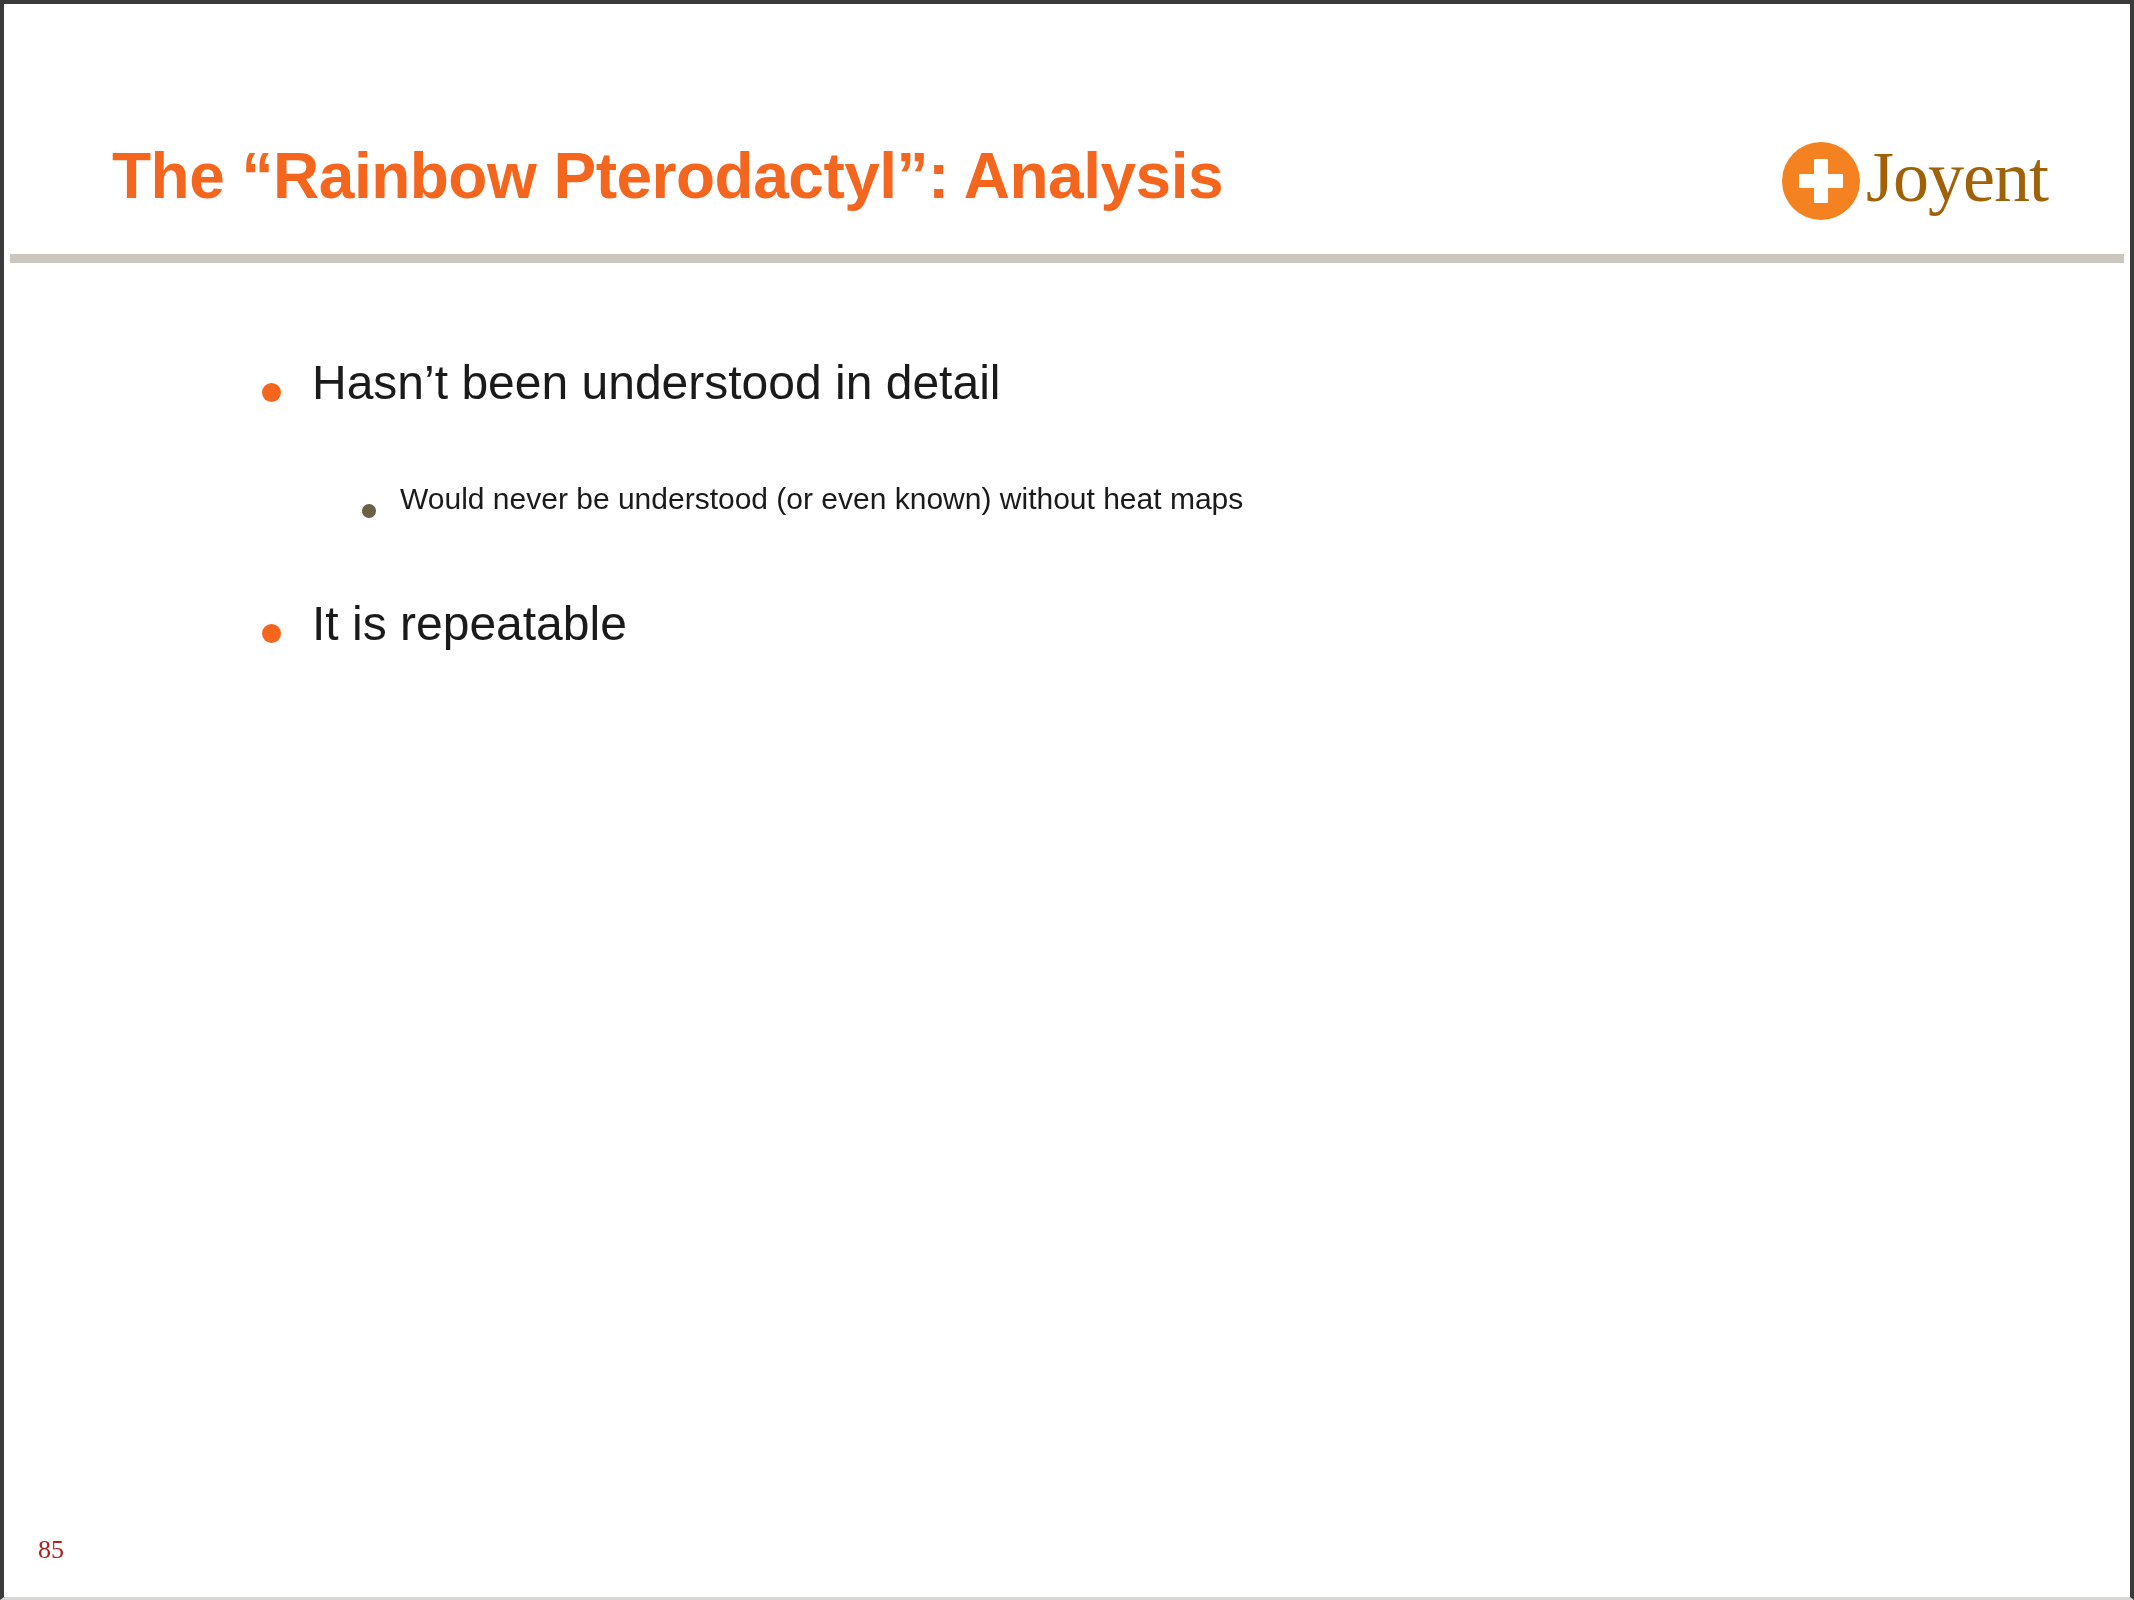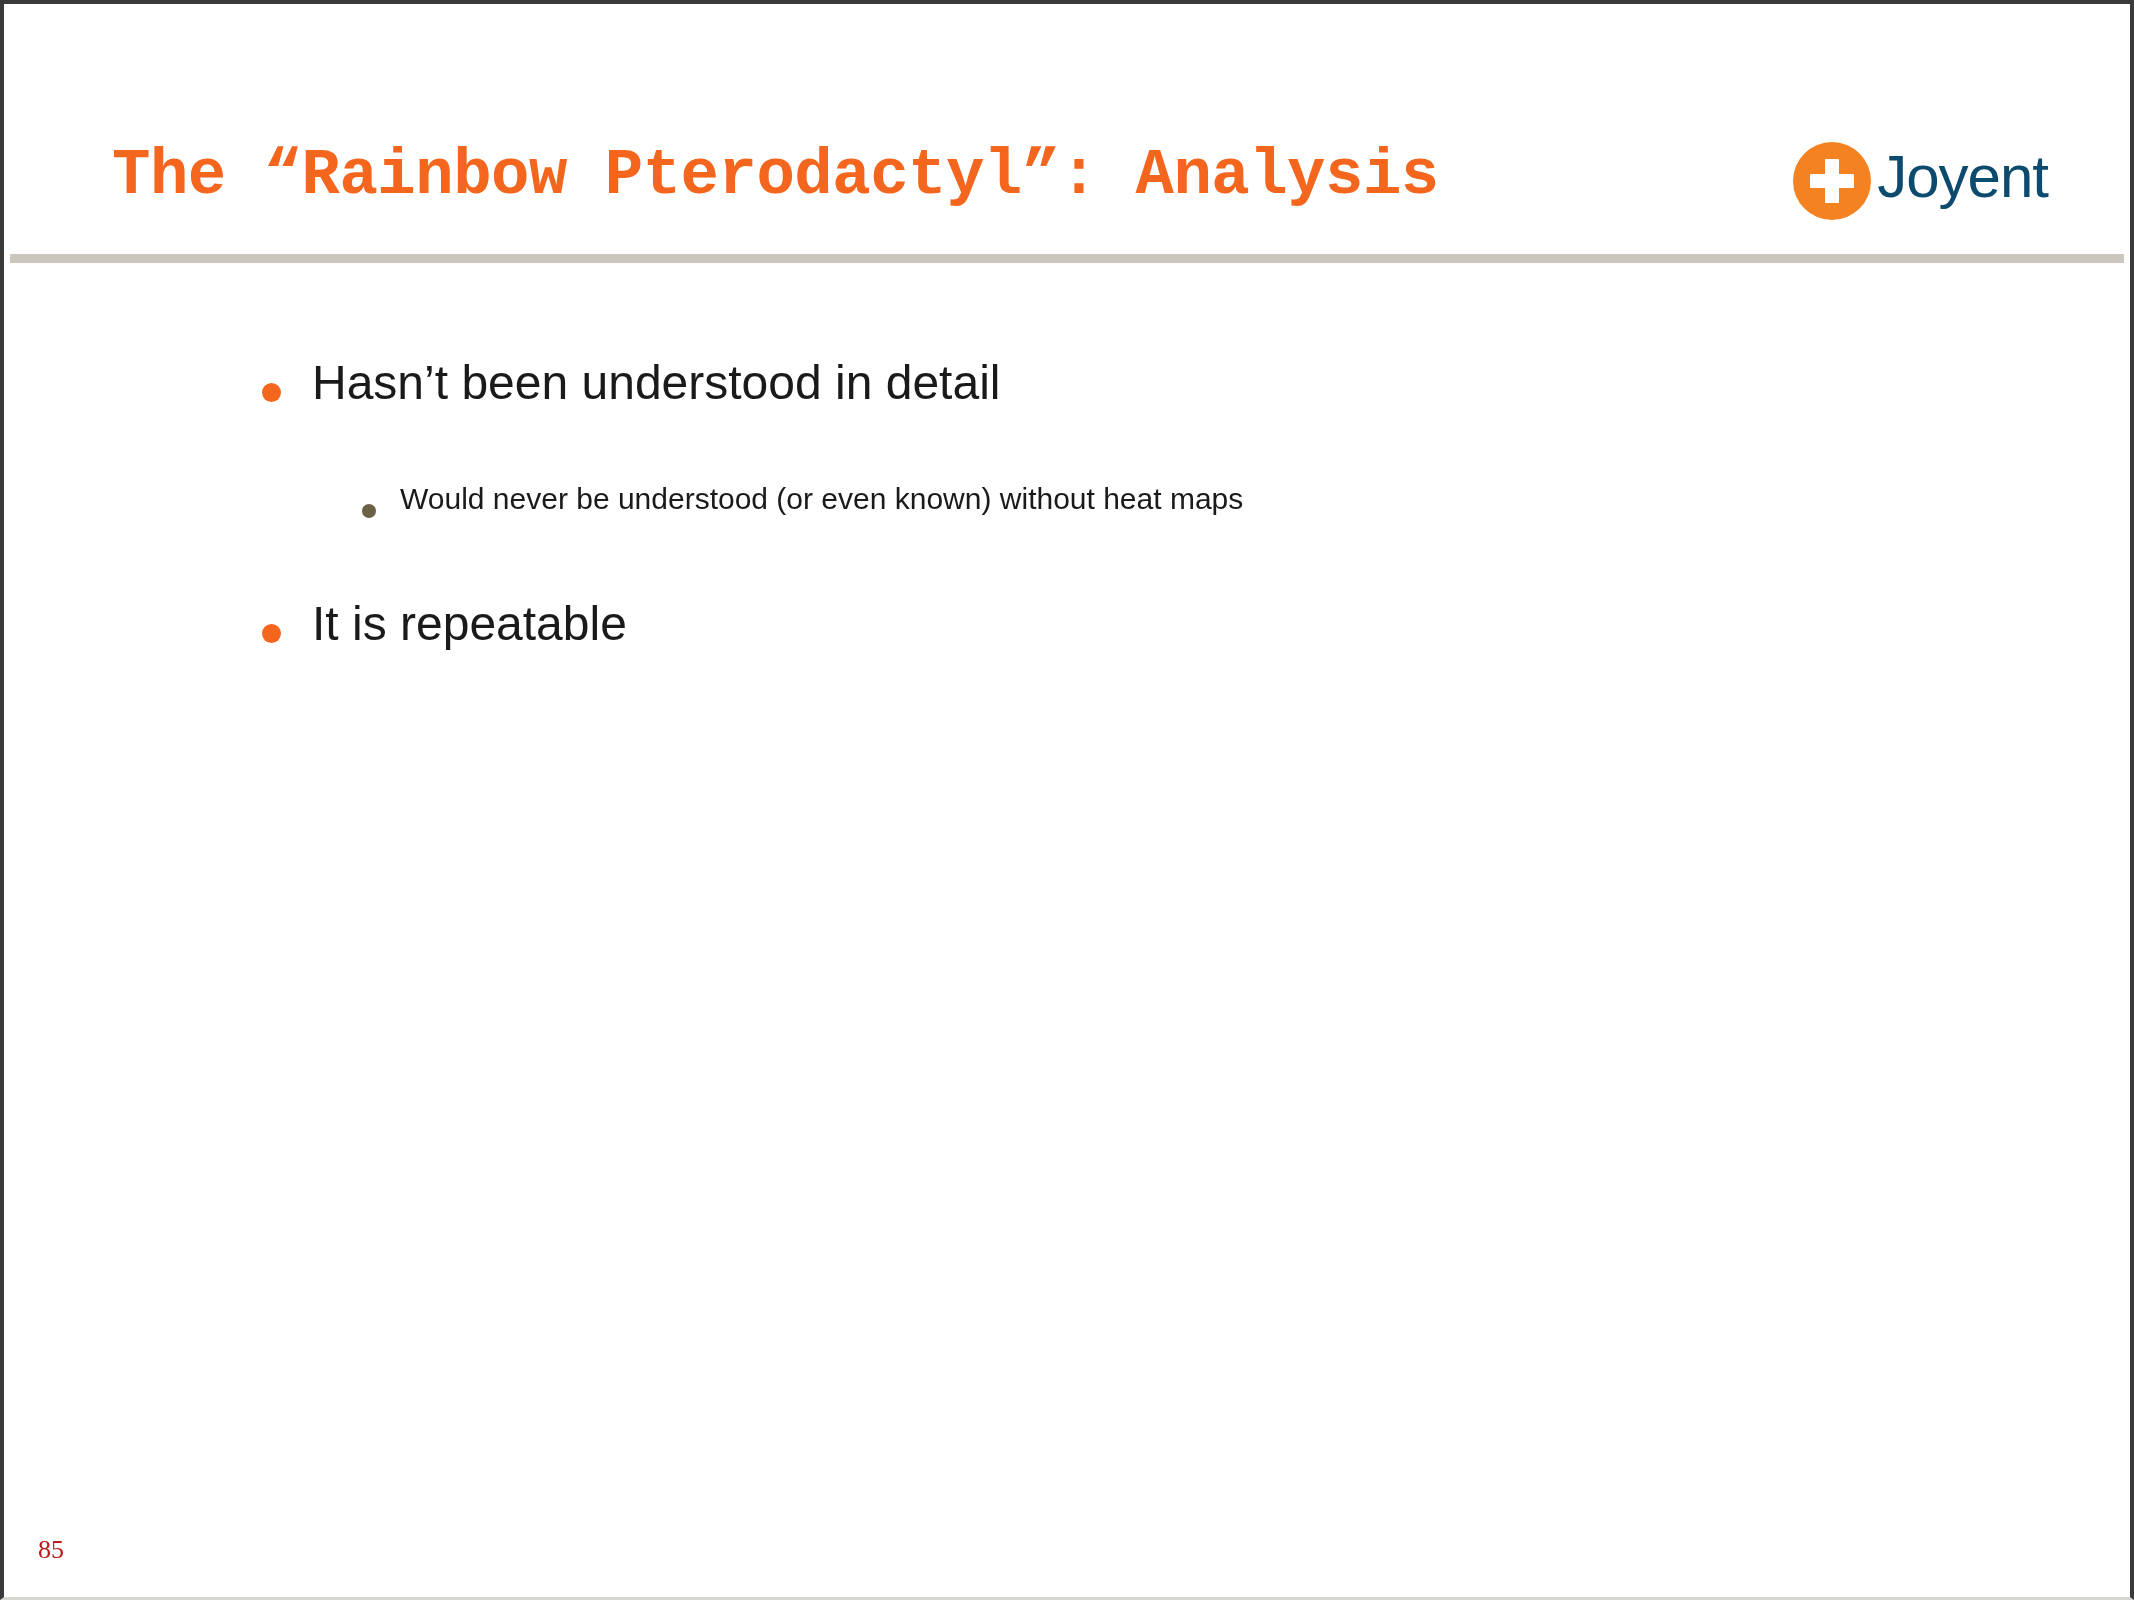--- a/index.html
+++ b/index.html
@@ -28,21 +28,21 @@
     left: 0;
     top: 0;
     width: 100%;
     height: 252px;
   }
 
   .slide-title {
     position: absolute;
     left: 108px;
     top: 140px;
-    font-family: Liberation Mono, monospace;
+    font-family: Liberation Sans, sans-serif;
     font-weight: bold;
     font-size: 64px;
     line-height: 1;
     letter-spacing: -0.5px;
     color: #F4661E;
     white-space: nowrap;
   }
 
   .header-rule {
     position: absolute;
@@ -88,24 +88,24 @@
   }
   .brand-mark::after {
     top: 50%;
     left: 17px;
     height: 14px;
     width: 44px;
     transform: translateY(-50%);
   }
 
   .brand-wordmark {
-    font-family: Liberation Sans, sans-serif;
-    font-size: 60px;
+    font-family: Liberation Serif, serif;
+    font-size: 72px;
     font-weight: 400;
-    color: #0c4a6e;
+    color: #a16207;
     line-height: 1;
     letter-spacing: -1px;
     position: relative;
     top: -4px;
   }
 
   
   .slide-body {
     position: absolute;
     left: 0;

